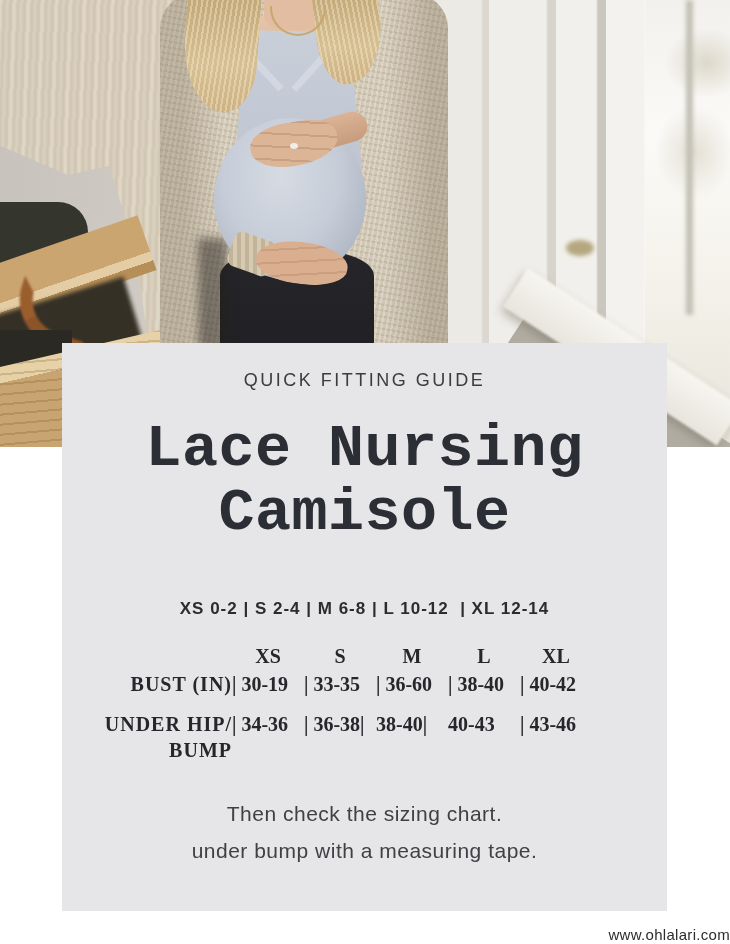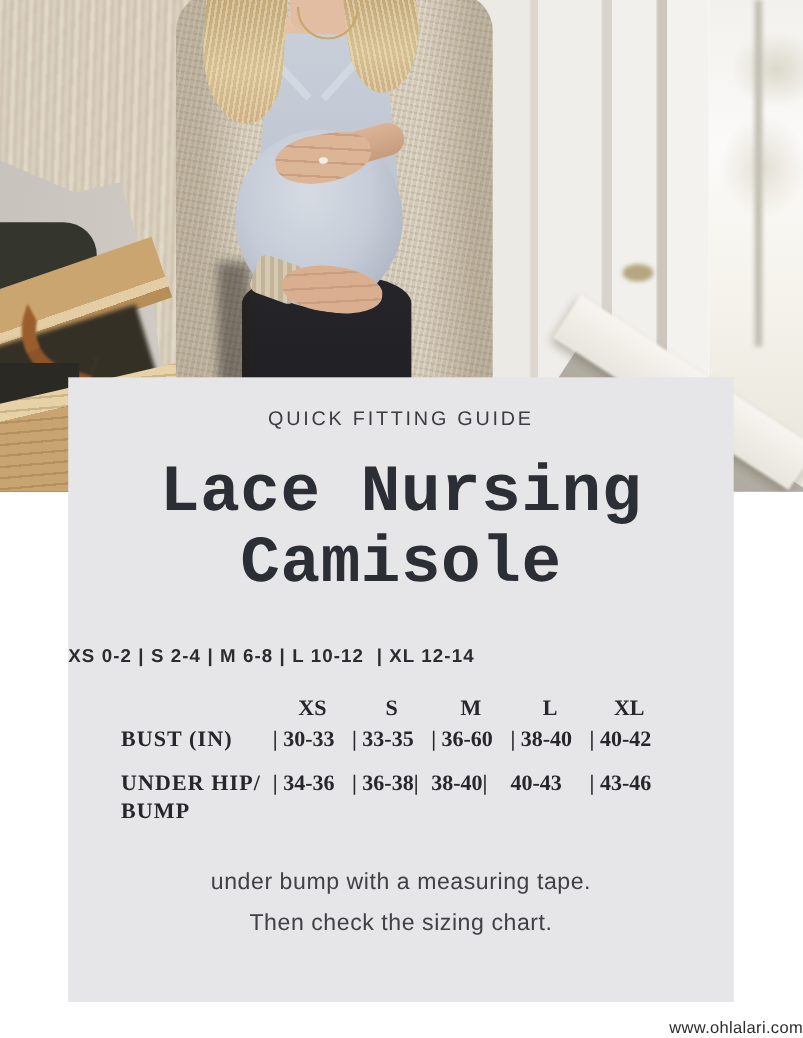--- a/index.html
+++ b/index.html
@@ -77,26 +77,26 @@
     background: repeating-linear-gradient(12deg, rgba(150,100,70,.25) 0 2px, rgba(0,0,0,0) 2px 13px), #dcb496; }
   .ring { left: 290px; top: 143px; width: 8px; height: 6px; background: #f2eee7; border-radius: 50%; }
   .cuff { left: 230px; top: 236px; width: 44px; height: 36px; transform: rotate(20deg); border-radius: 8px; background: repeating-linear-gradient(70deg, #d6cbb2 0 4px, #c1b498 4px 8px); }
   .hand-bottom { left: 256px; top: 242px; width: 92px; height: 42px; transform: rotate(7deg); border-radius: 50% 50% 46% 46%;
     background: repeating-linear-gradient(170deg, rgba(150,100,70,.22) 0 2px, rgba(0,0,0,0) 2px 13px), #d9af90; }
   
   .card { position: absolute; left: 62px; top: 343px; width: 605px; height: 568px; background: #e6e5e7; overflow: hidden; }
   .eyebrow { margin-top: 27px; text-align: center; font-size: 18px; letter-spacing: 2.5px; font-weight: 400; color: #3b3c40; }
   .title { margin: 26px 0 0; text-align: center; font-family: "Liberation Serif", serif; font-weight: 700; font-size: 60px; line-height: 64px; color: #2b2e35; letter-spacing: 0.5px; }
   .title span { display: block; font-family: Liberation Mono, monospace; }
-  .sizes-line { margin-top: 42px; text-align: left; font-weight: 700; font-size: 17px; letter-spacing: 1px; color: #2b2c2f; white-space: pre; }
+  .sizes-line { margin-top: 54px; text-align: center; font-weight: 700; font-size: 17px; letter-spacing: 1px; color: #2b2c2f; white-space: pre; }
   .size-table { margin-top: 24px; font-family: "Liberation Serif", serif; font-weight: 700; color: #26262b; font-size: 20px; }
-  .trow { display: flex; padding-left: 48px; align-items: flex-start; }
+  .trow { display: flex; padding-left: 32px; align-items: flex-start; }
   .trow.head { margin-bottom: 2px; }
   .trow.hip { margin-top: 14px; }
-  .tlabel { width: 138px; flex: none; letter-spacing: 1px; line-height: 26px; }
+  .tlabel { width: 138px; flex: none; letter-spacing: 1px; line-height: 26px; text-align: right; }
   .tcell { width: 72px; flex: none; white-space: pre; line-height: 26px; }
   .tcell.th { text-align: center; }
   .instructions { margin: 32px 0 0; text-align: center; font-size: 21px; font-weight: 400; color: #3f4145; line-height: 37px; letter-spacing: 0.5px; }
   .instructions span { display: block; }
   
   .footer { position: absolute; left: 0; top: 911px; width: 730px; height: 46px; display: flex; align-items: center; justify-content: flex-end; background: #ffffff; }
   .site { font-size: 15px; color: #2c2c2e; letter-spacing: 0.3px; }
 </style>
 </head>
 <body>
@@ -152,39 +152,39 @@
       <div class="trow head">
         <div class="tlabel"></div>
         <div class="tcell th">XS</div>
         <div class="tcell th">S</div>
         <div class="tcell th">M</div>
         <div class="tcell th">L</div>
         <div class="tcell th">XL</div>
       </div>
       <div class="trow">
         <div class="tlabel">BUST (IN)</div>
-        <div class="tcell">| 30-33</div>
+        <div class="tcell">| 30-19</div>
         <div class="tcell">| 33-35</div>
         <div class="tcell">| 36-60</div>
         <div class="tcell">| 38-40</div>
         <div class="tcell">| 40-42</div>
       </div>
       <div class="trow hip">
         <div class="tlabel">UNDER HIP/ BUMP</div>
         <div class="tcell">| 34-36</div>
         <div class="tcell">| 36-38|</div>
         <div class="tcell">38-40|</div>
         <div class="tcell">40-43</div>
         <div class="tcell">| 43-46</div>
       </div>
     </div>
 
     <p class="instructions">
+      <span>Then check the sizing chart.</span>
       <span>under bump with a measuring tape.</span>
-      <span>Then check the sizing chart.</span>
     </p>
   </section>
 
   <footer class="footer">
     <span class="site">www.ohlalari.com</span>
   </footer>
 
 </div>
 
 </body></html>

